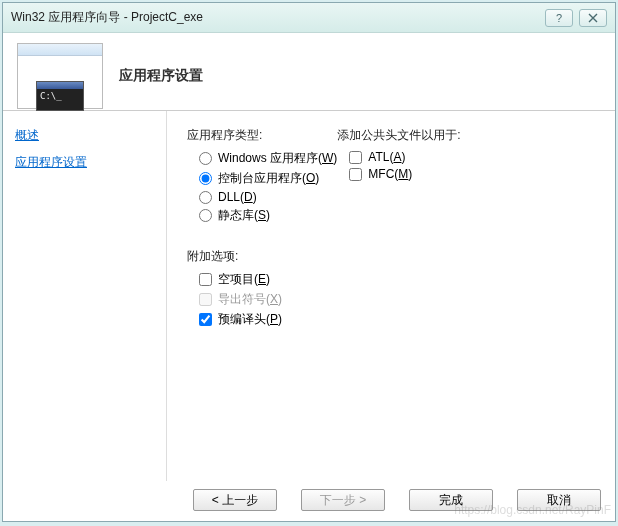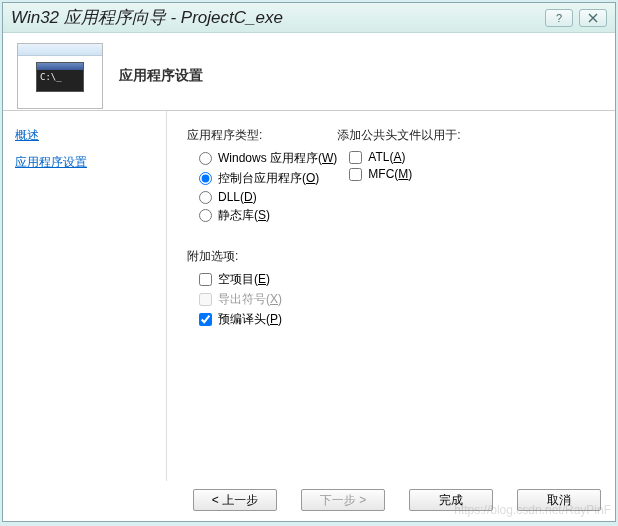--- a/index.html
+++ b/index.html
@@ -21,21 +21,21 @@
   margin: 2px;
 }
 .titlebar {
   height: 30px;
   background: linear-gradient(#e9f6f4, #d5ece9);
   display: flex;
   align-items: center;
   padding: 0 8px;
   border-bottom: 1px solid #c0d8d6;
 }
-.titlebar-title { flex: 1; color: #222; font-size: 17px; font-style: italic; }
+.titlebar-title { flex: 1; color: #222; font-size: 12px; }
 .titlebar-btn {
   width: 28px; height: 18px;
   border: 1px solid #9cbcc0;
   border-radius: 3px;
   margin-left: 6px;
   background: linear-gradient(#f7fbfb, #dceeed);
   display: flex; align-items: center; justify-content: center;
   color: #4a6b70; font-size: 11px;
 }
 .header {
@@ -52,21 +52,21 @@
   position: relative;
   margin-right: 16px;
 }
 .header-icon .winbar {
   height: 12px;
   background: linear-gradient(#e8f2fb, #d0e3f4);
   border-bottom: 1px solid #bcd;
 }
 .header-icon .console {
   position: absolute;
-  left: 18px; top: 18px;
+  left: 18px; top: 37px;
   width: 48px; height: 30px;
   background: #222;
   border: 1px solid #555;
 }
 .header-icon .console-bar {
   height: 7px;
   background: linear-gradient(#6a8bc2, #3a5a9a);
 }
 .header-icon .console-text {
   color: #eee; font-size: 9px; padding: 2px 3px; font-family: monospace;

